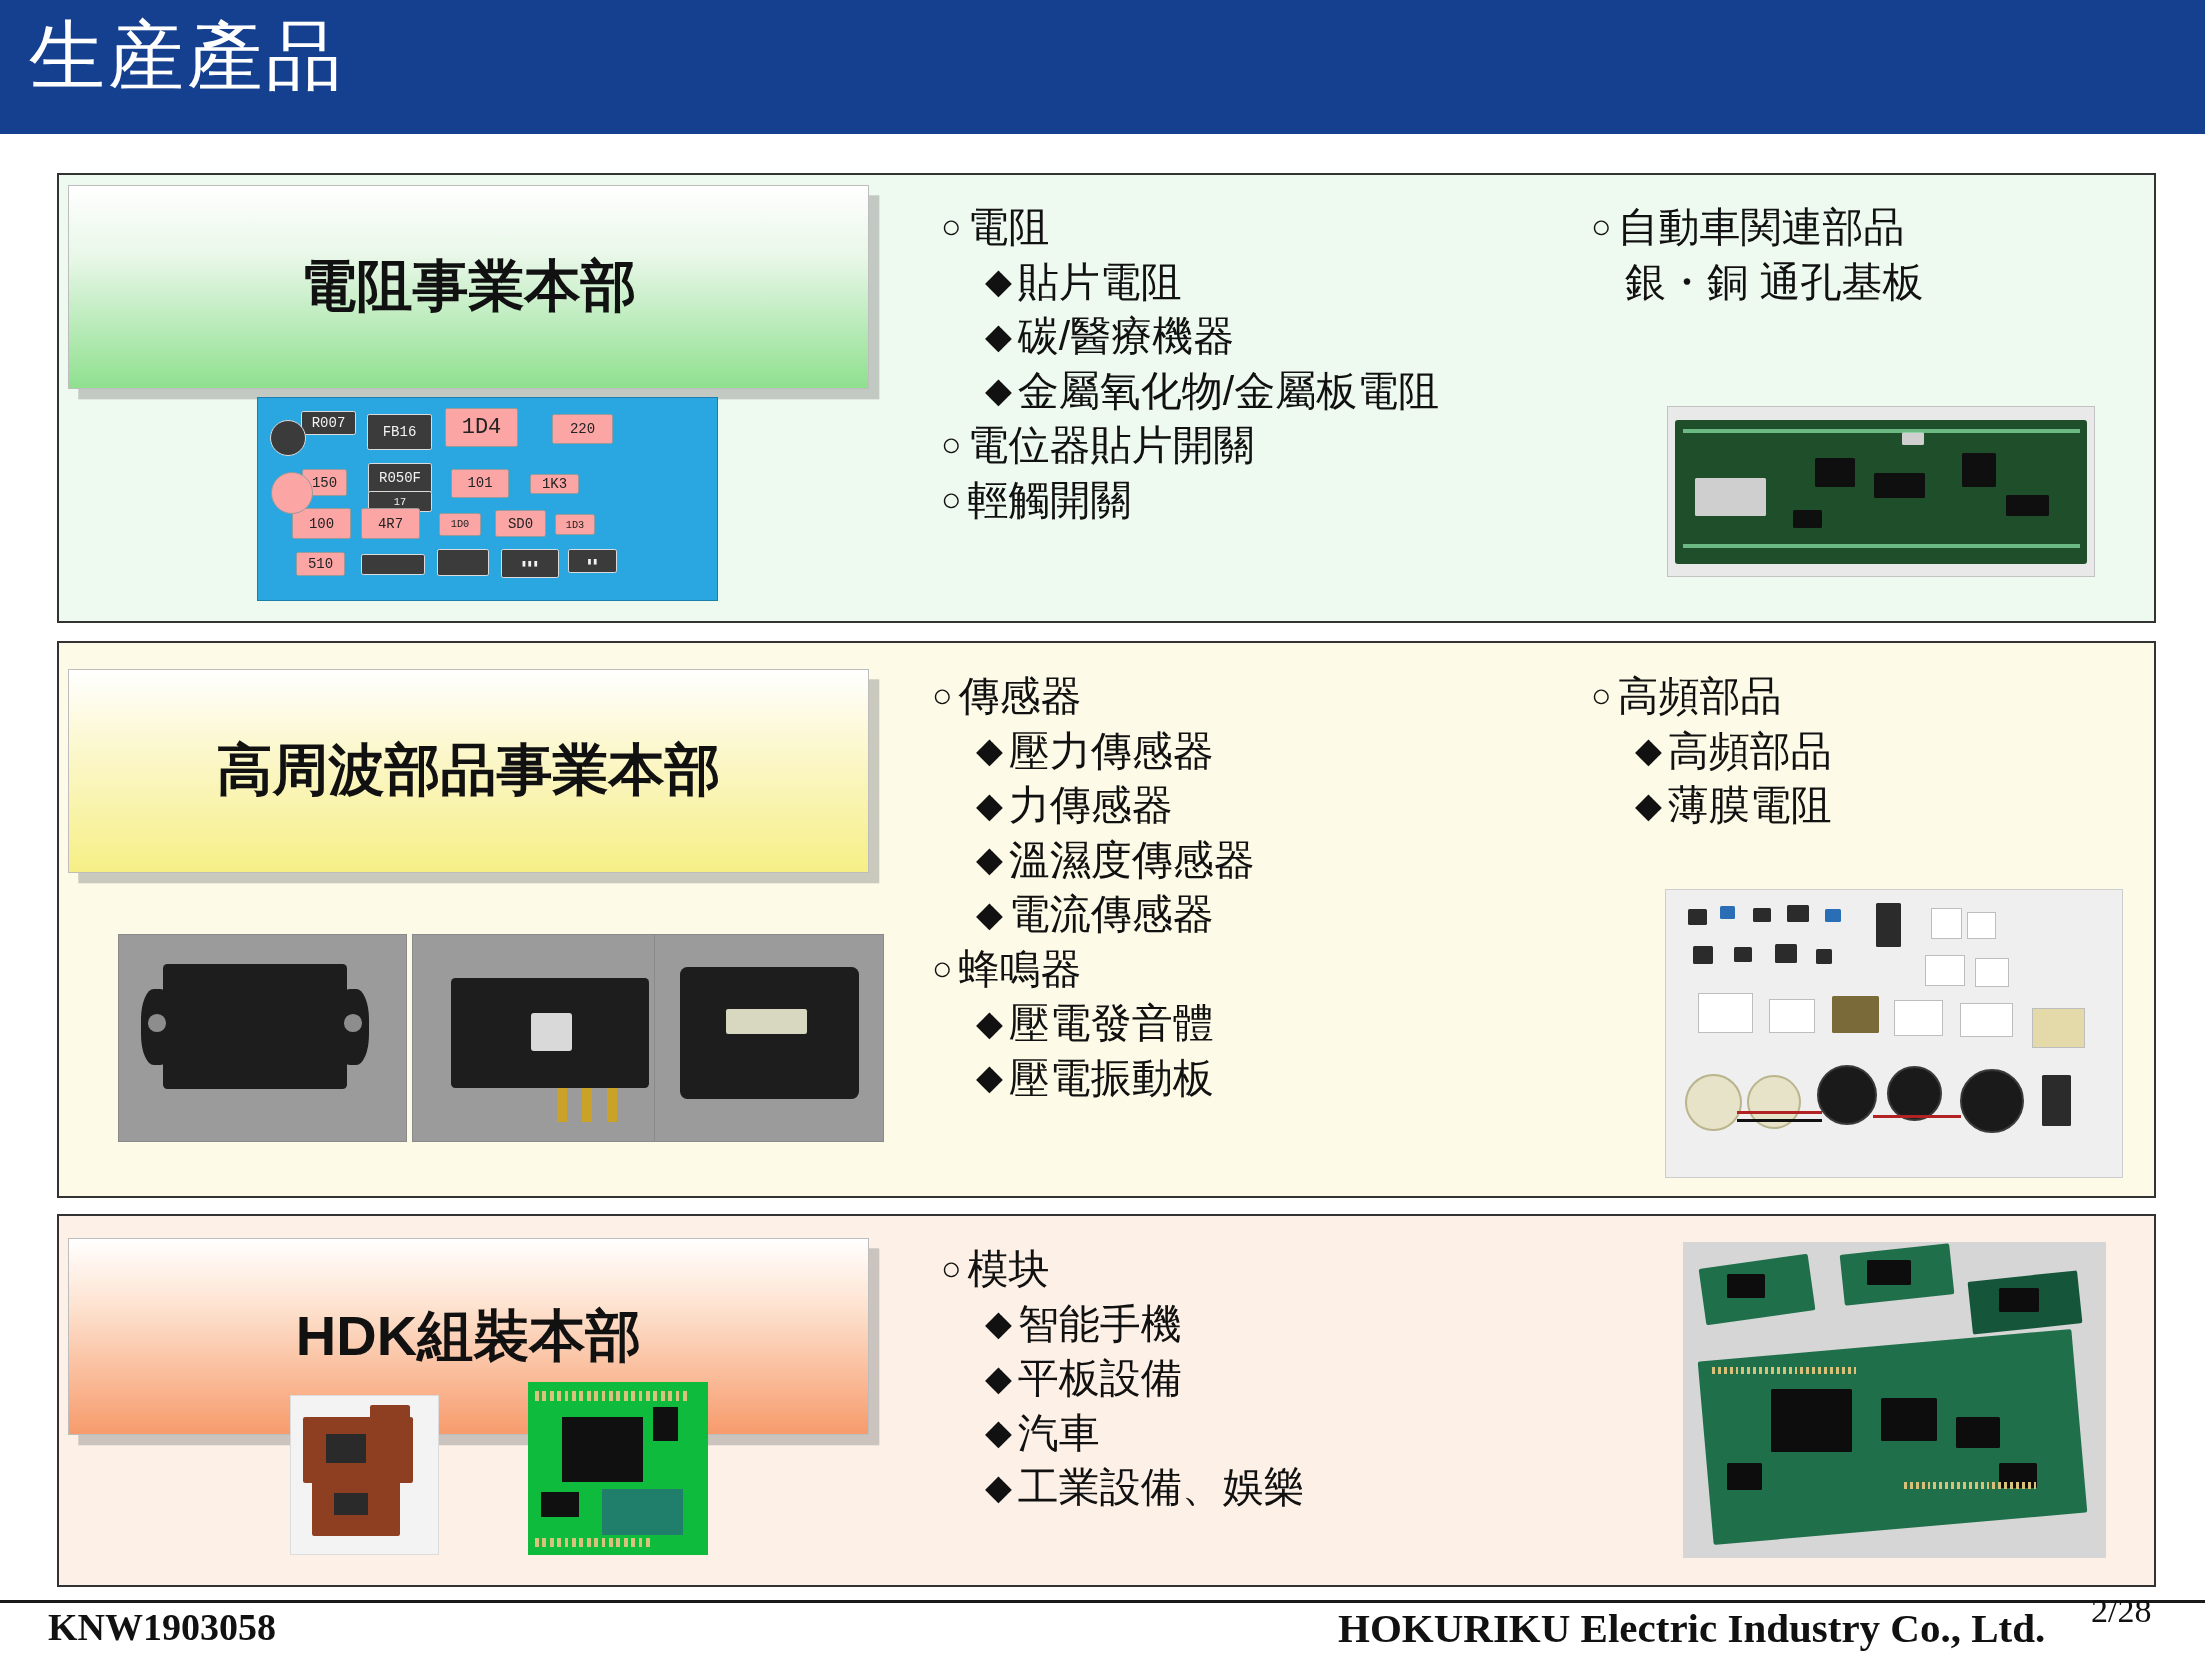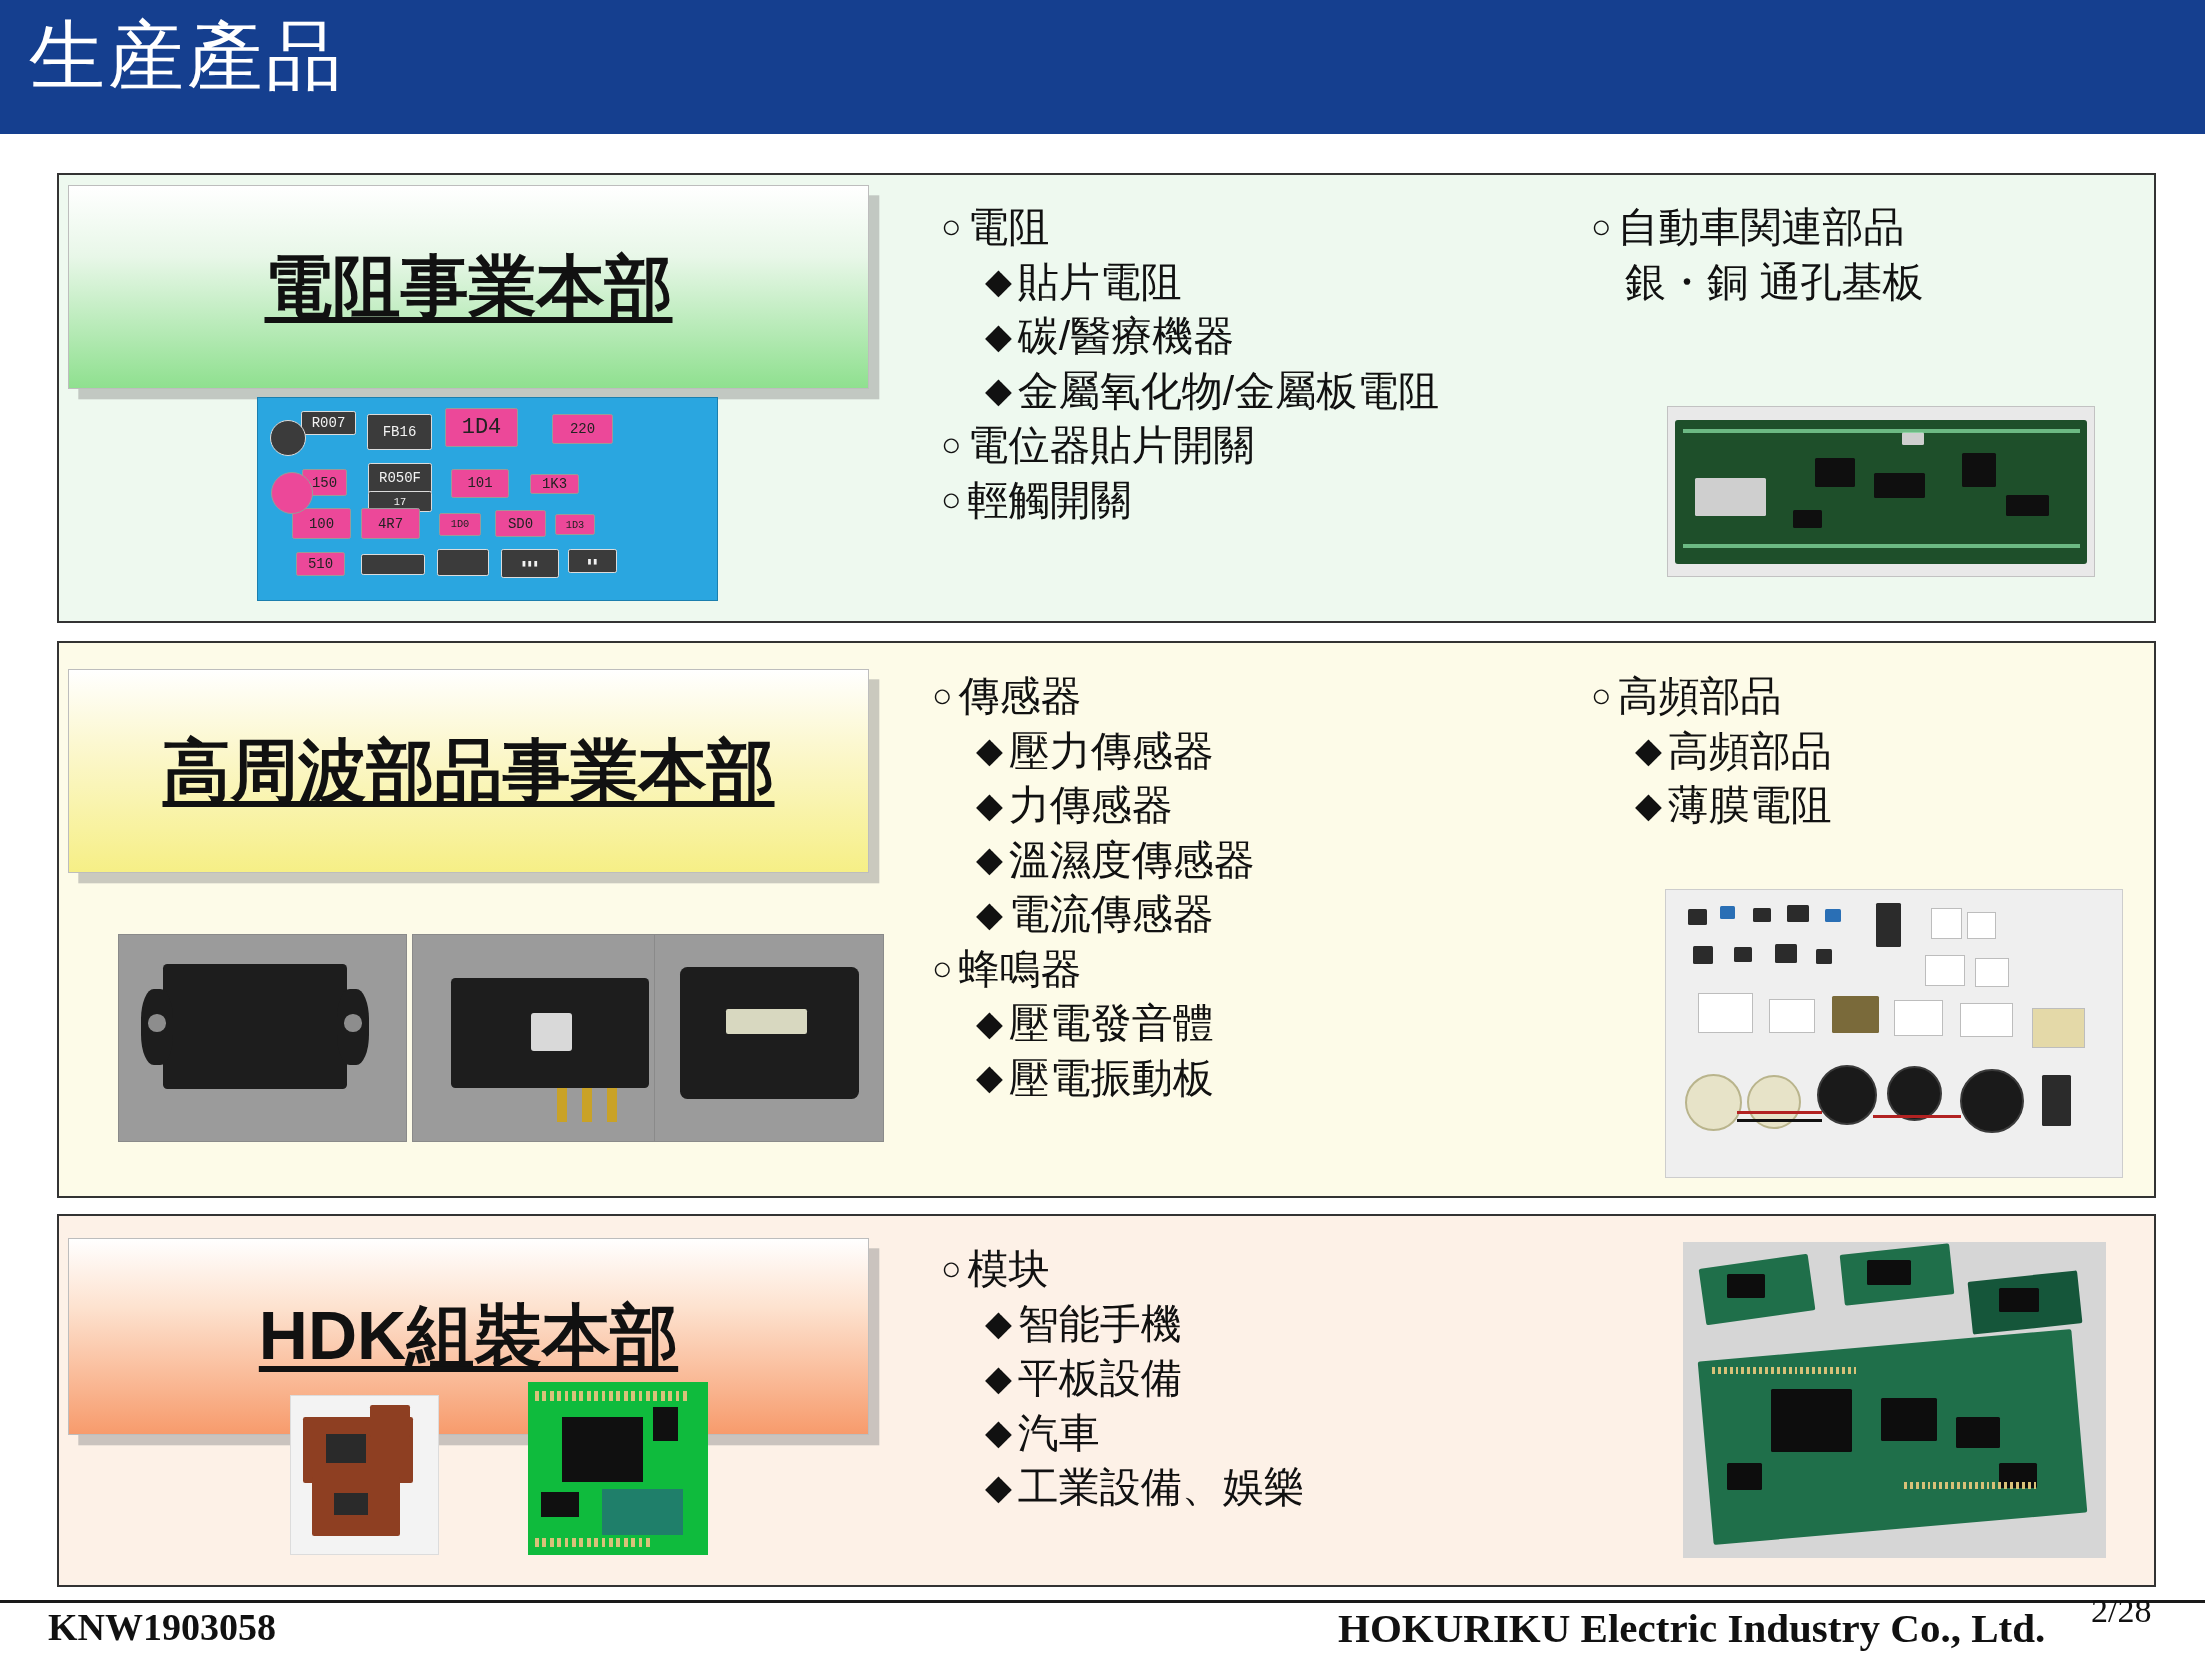--- a/index.html
+++ b/index.html
@@ -60,24 +60,23 @@
   .div-title {
     position: absolute;
     box-sizing: border-box;
     border: 1.5px solid #bdbdbd;
     display: flex;
     align-items: center;
     justify-content: center;
     box-shadow: 10.3px 10.3px 0 rgba(140,140,140,0.45);
   }
   .div-title span {
-    font-size: 68px;
+    font-size: 56px;
     font-weight: bold;
     color: #111111;
-    text-decoration: underline;
     text-underline-offset: 7.4px;
     white-space: nowrap;
   }
   #title-resistor {
     left: 68px; top: 185px;
     width: 801px; height: 204px;
     background: linear-gradient(to bottom, #ffffff 0%, #e8f7e8 35%, #8fe08f 100%);
   }
   #title-hf {
     left: 68px; top: 669px;
@@ -146,21 +145,21 @@
     border: 1.5px solid #dcdcdc;
     color: #f2f2f2;
     font-size: 14px;
     font-family: "Liberation Mono", monospace;
     display: flex;
     align-items: center;
     justify-content: center;
     border-radius: 2.2px;
   }
   #photo-resistors .chip.light {
-    background: #ec4899;
+    background: #fca5a5;
     color: #222;
     border-color: #9a9a9a;
   }
 
   
   #photo-autopcb {
     left: 1667px; top: 406px;
     width: 426px; height: 169px;
     background: #e9e9e9;
     border: 1.5px solid #c2c2c2;

